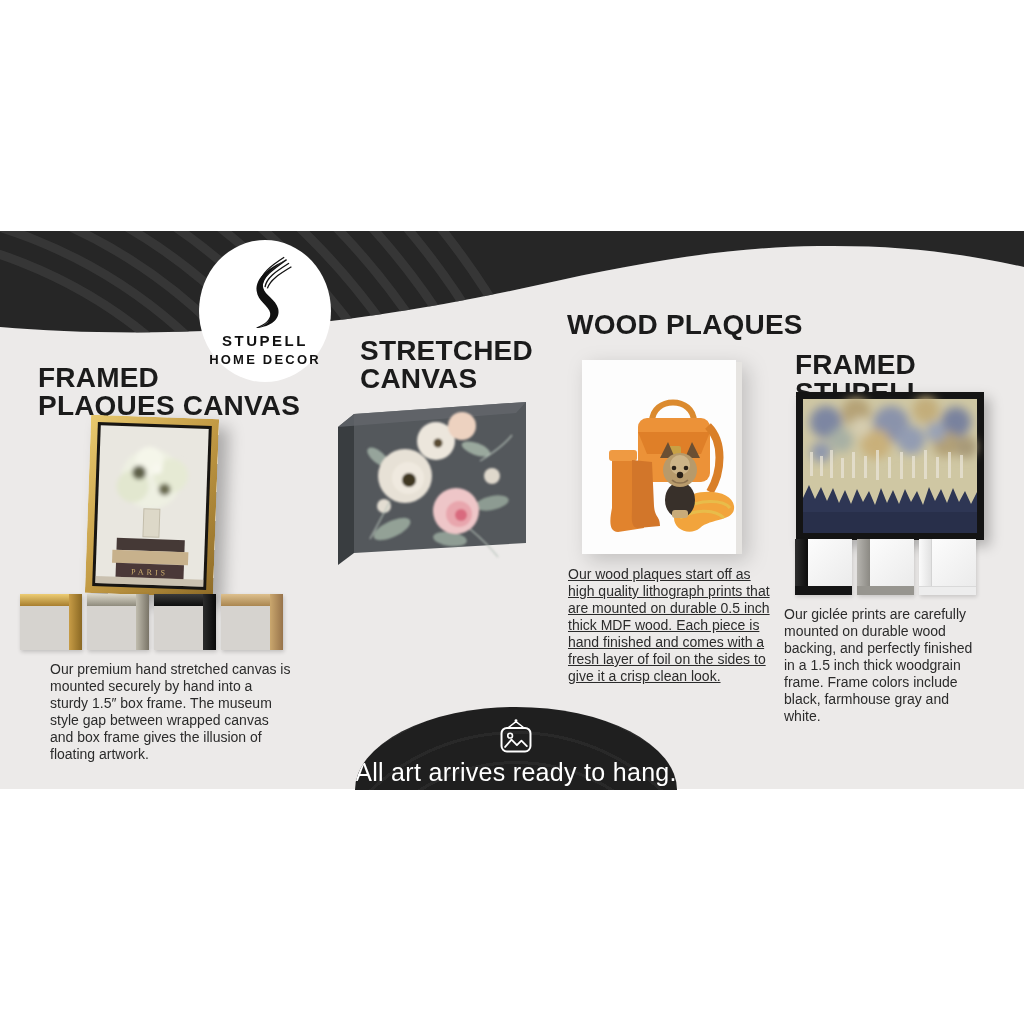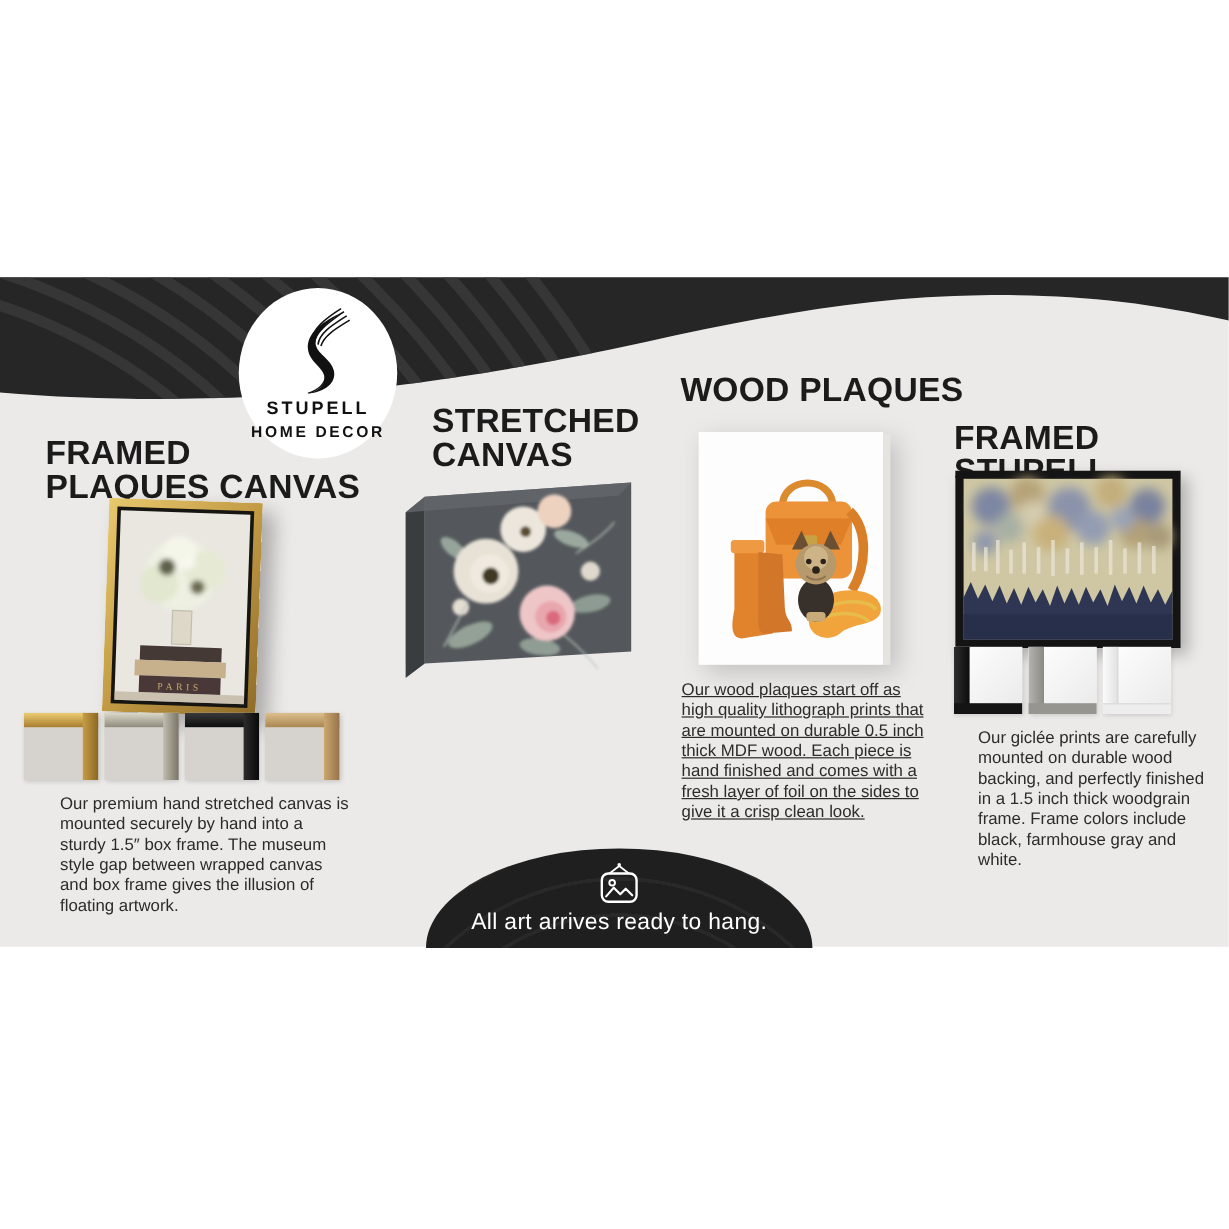--- a/index.html
+++ b/index.html
@@ -17,21 +17,21 @@
   #title-1 { left:38px;  top:364px; }
   #title-2 { left:360px; top:337px; }
   #title-3 { left:567px; top:311px; }
   #title-4 { left:795px; top:351px; }
 
   
   .col-text { position:absolute; font-size:14px; line-height:17px; color:#2b2b2b; z-index:4; }
   #text-1 { left:50px;  top:661px; width:242px; }
   #text-2 { left:331px; top:561px; width:230px; }
   #text-3 { left:568px; top:566px; width:202px;text-decoration:underline; }
-  #text-4 { left:815px; top:606px; width:202px; }
+  #text-4 { left:784px; top:606px; width:202px; }
 
   
   .art1-wrap { position:absolute; left:88px; top:417px; width:128px; height:178px; transform:rotate(2deg); box-shadow:10px 8px 16px rgba(0,0,0,.28); z-index:4; }
   .art2-wrap { position:absolute; left:330px; top:381px; width:210px; height:202px; z-index:4; }
   .art3-wrap { position:absolute; left:582px; top:360px; width:162px; height:198px; filter:drop-shadow(6px 6px 10px rgba(0,0,0,.18)); z-index:4; }
   .art4-wrap { position:absolute; left:796px; top:392px; width:188px; height:148px; box-shadow:6px 6px 12px rgba(0,0,0,.25); z-index:4; }
 
   
   .swatch-row-1 { position:absolute; left:20px; top:594px; display:flex; gap:5px; z-index:4; }
   .swatch-row-1 .sw { position:relative; width:62px; height:56px; background:#d6d3cf; box-shadow:1px 2px 4px rgba(0,0,0,.18); overflow:hidden; }
@@ -55,21 +55,21 @@
   .sw4-black .f-bottom { background:#141414; }
   .sw4-gray .f-left    { background:linear-gradient(90deg,#b6b4af,#8b8983); }
   .sw4-gray .f-bottom  { background:#97958f; }
   .sw4-white .f-left   { background:linear-gradient(90deg,#fbfbfb,#e2e2e2); border-right:1px solid #d3d3d3; }
   .sw4-white .f-bottom { background:#ededed; border-top:1px solid #d9d9d9; }
 
   
   .dome { position:absolute; left:355px; top:707px; width:322px; height:83px; background:#1f1f1f; border-radius:161px 161px 0 0 / 83px 83px 0 0; overflow:hidden; display:flex; flex-direction:column; align-items:center; z-index:3; }
   .dome::after { content:""; position:absolute; inset:-40px; background:repeating-radial-gradient(circle at 50% 170%, rgba(255,255,255,.045) 0 3px, transparent 3px 30px); }
   .dome-icon { margin-top:11px; }
-  .dome-text { color:#ffffff; font-size:19px; font-weight:400; letter-spacing:.3px; margin-top:2px; z-index:2; }
+  .dome-text { color:#ffffff; font-size:25px; font-weight:400; letter-spacing:.3px; margin-top:2px; z-index:2; }
 </style>
 </head>
 <body>
 
 <div class="stage">
 
   <svg class="bg-svg" width="1024" height="1024" viewBox="0 0 1024 1024">
     <defs>
       <clipPath id="bandclip">
         <path d="M0,231 L1024,231 L1024,267 C952,251 893,245 818,246 C726,247 637,263 538,285 C428,309 328,325 228,330 C148,334 68,333 0,327 Z"></path>

